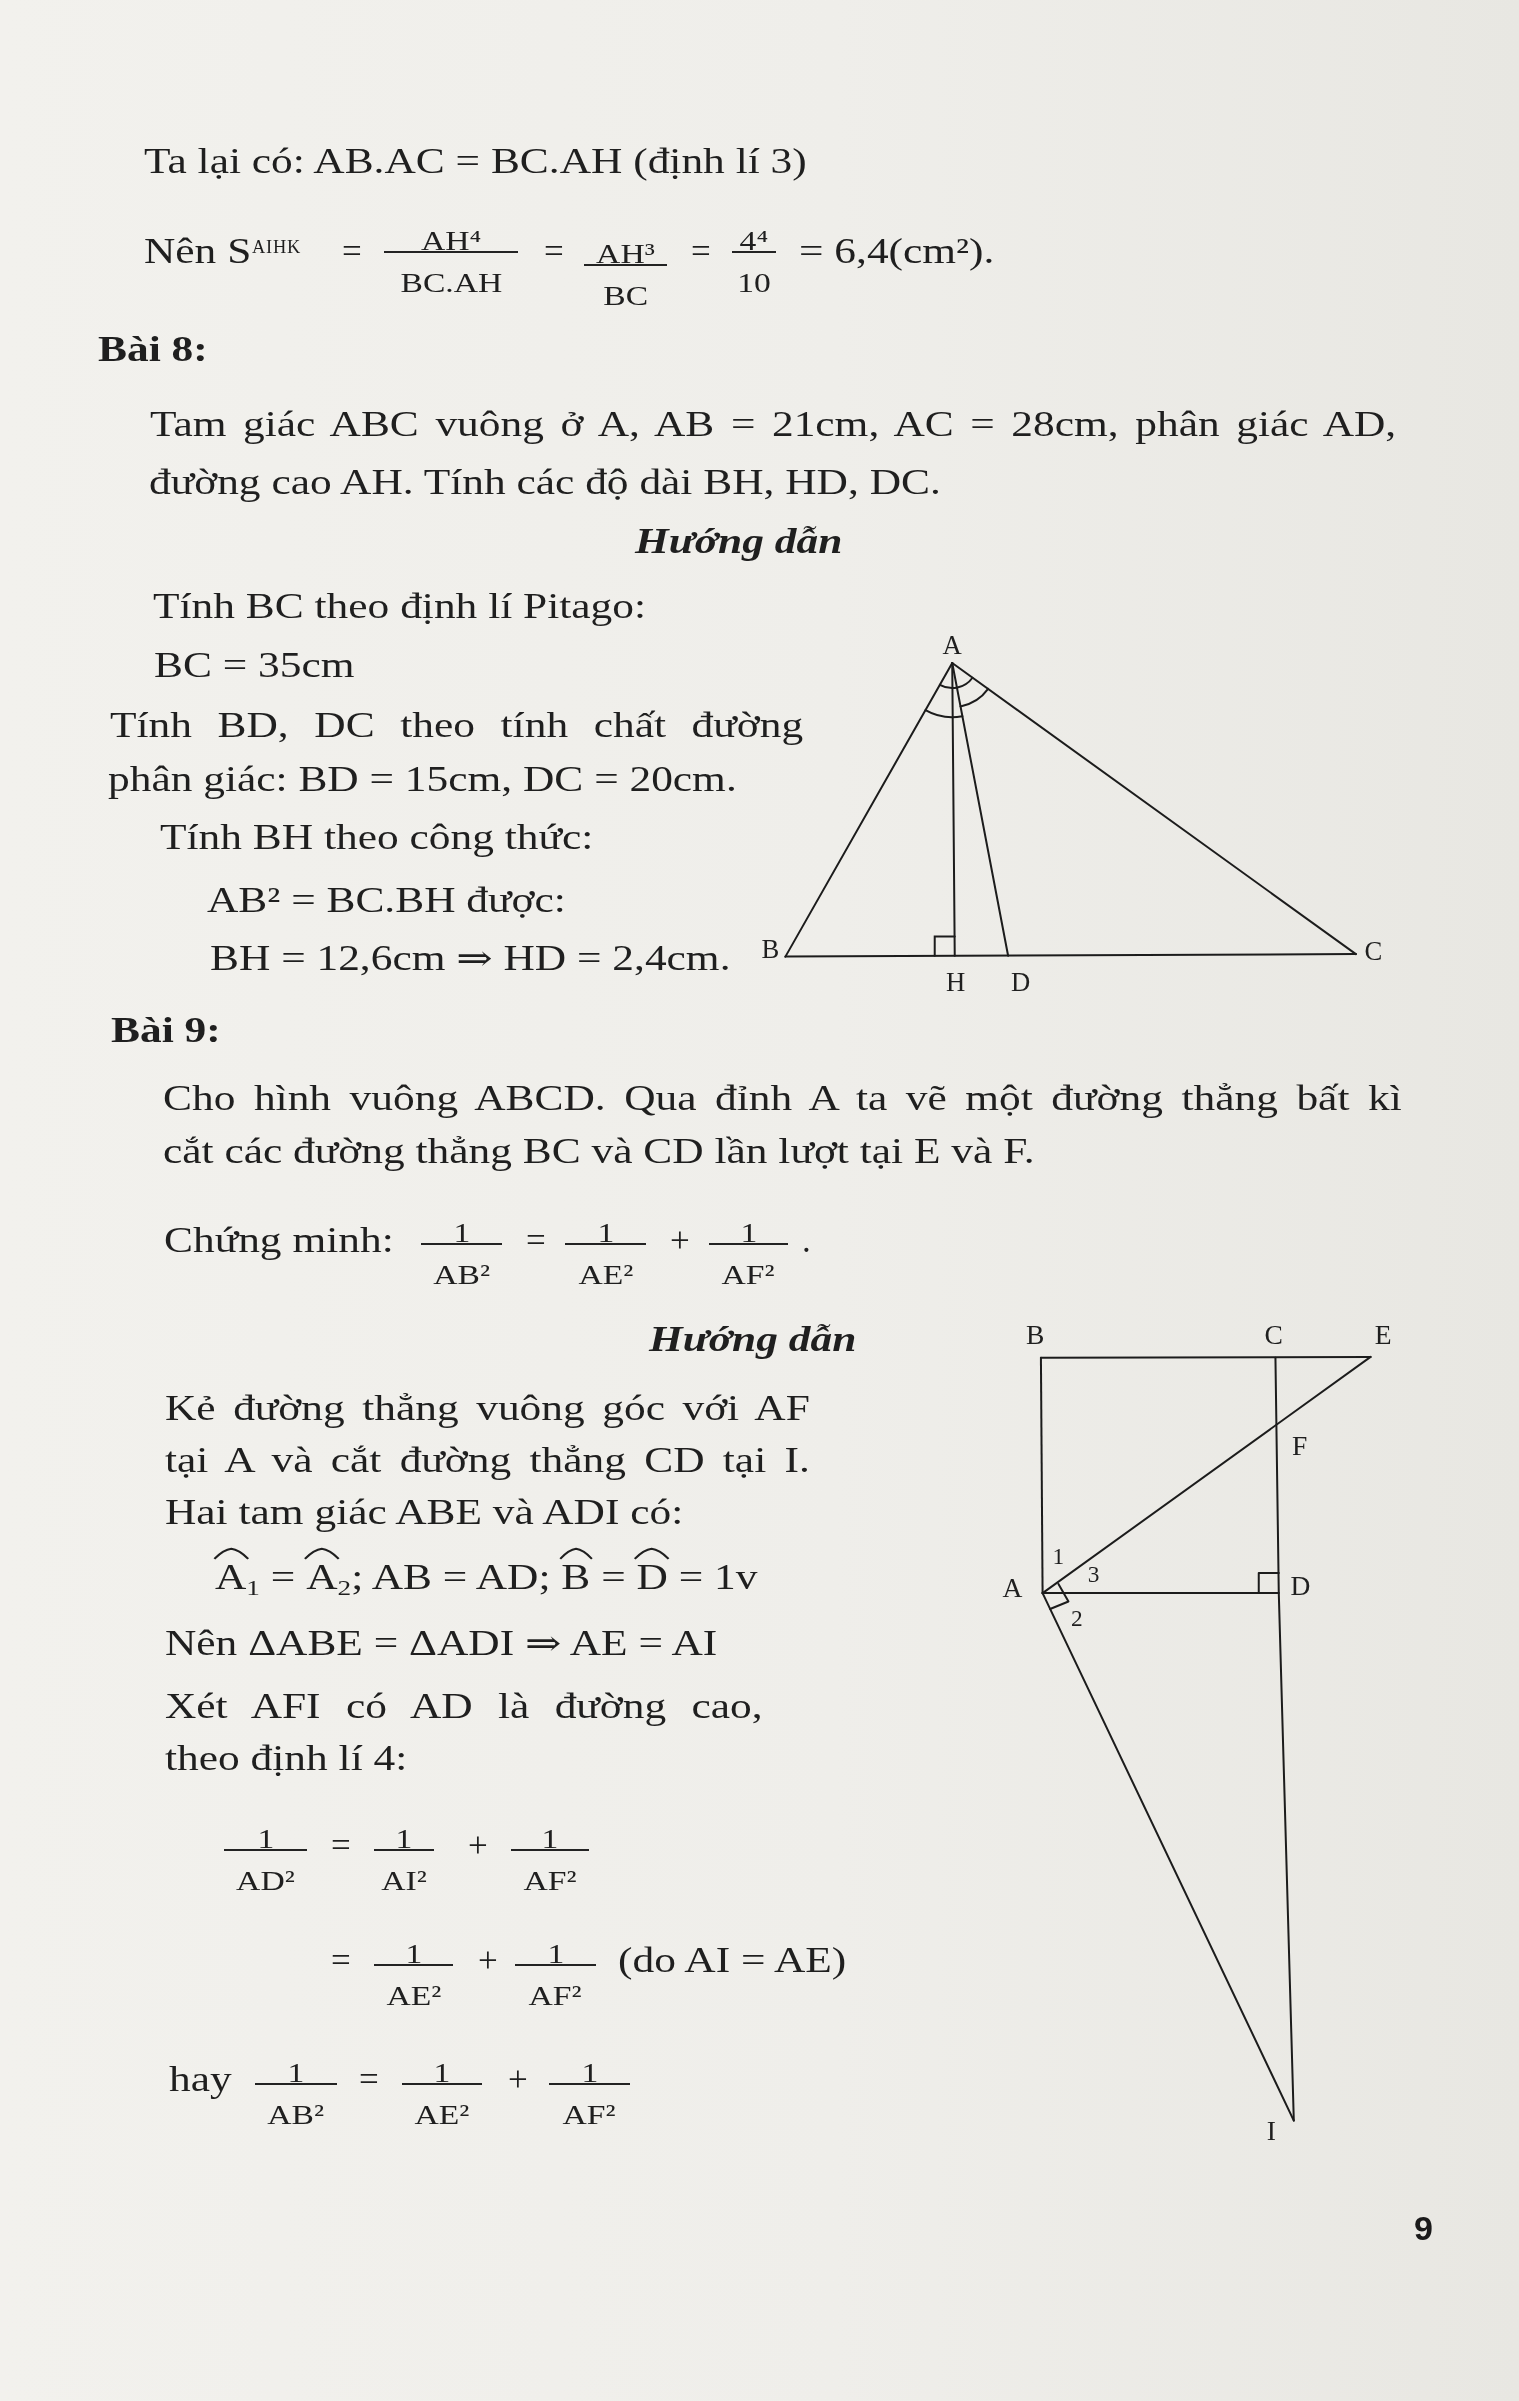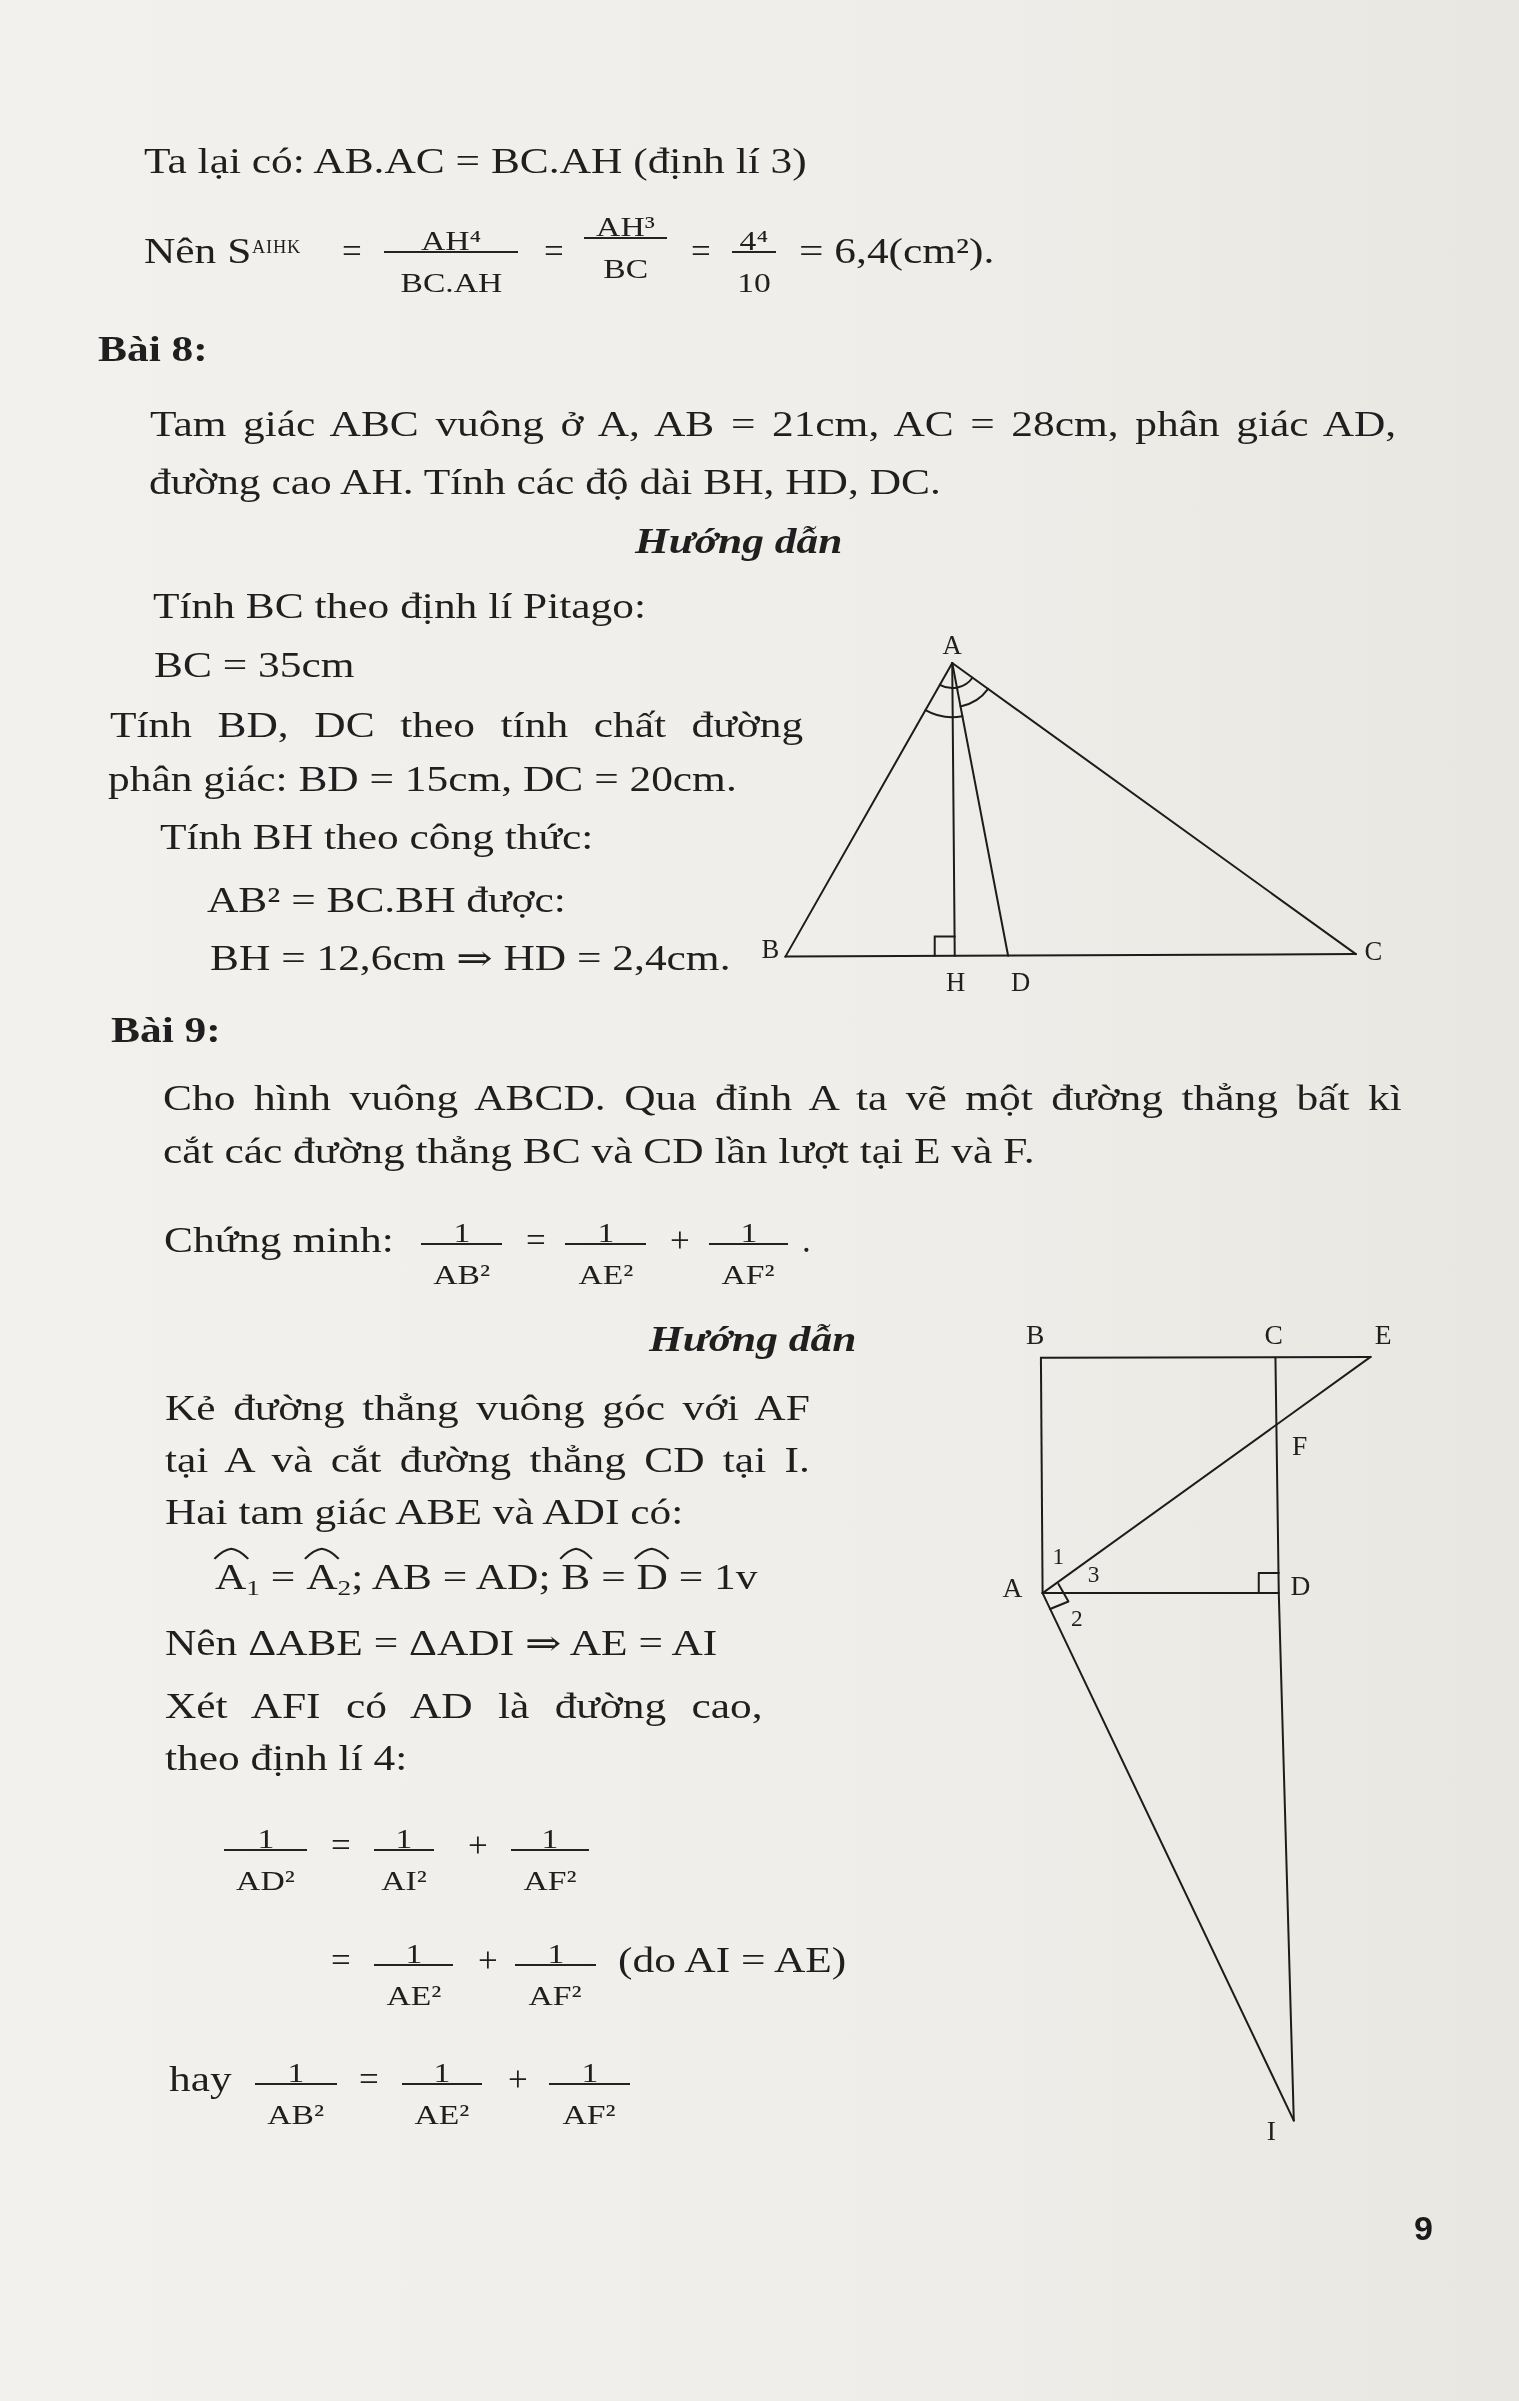--- a/index.html
+++ b/index.html
@@ -48,21 +48,21 @@
 
   <div class="ln" style="left:144px;top:234px">Nên S</div>
   <div class="sub-small" style="left:252px;top:238px">AIHK</div>
   <div class="op" style="left:342px;top:234px">=</div>
   <div class="frac" style="left:384px;top:215px;width:134px">
     <div class="num"><span class="t">AH⁴</span></div>
     <div class="bar"></div>
     <div class="den"><span class="t">BC.AH</span></div>
   </div>
   <div class="op" style="left:544px;top:234px">=</div>
-  <div class="frac" style="left:584px;top:201px;width:83px">
+  <div class="frac" style="left:584px;top:228px;width:83px">
     <div class="num"><span class="t">AH³</span></div>
     <div class="bar"></div>
     <div class="den"><span class="t">BC</span></div>
   </div>
   <div class="op" style="left:691px;top:234px">=</div>
   <div class="frac" style="left:732px;top:215px;width:44px">
     <div class="num"><span class="t">4⁴</span></div>
     <div class="bar"></div>
     <div class="den"><span class="t">10</span></div>
   </div>

